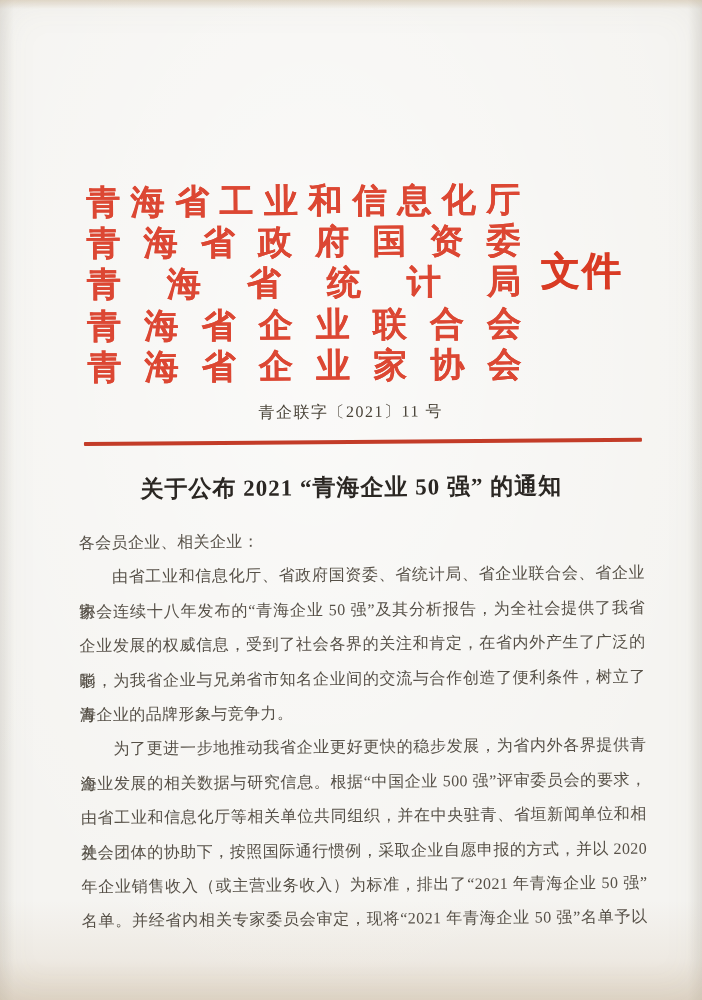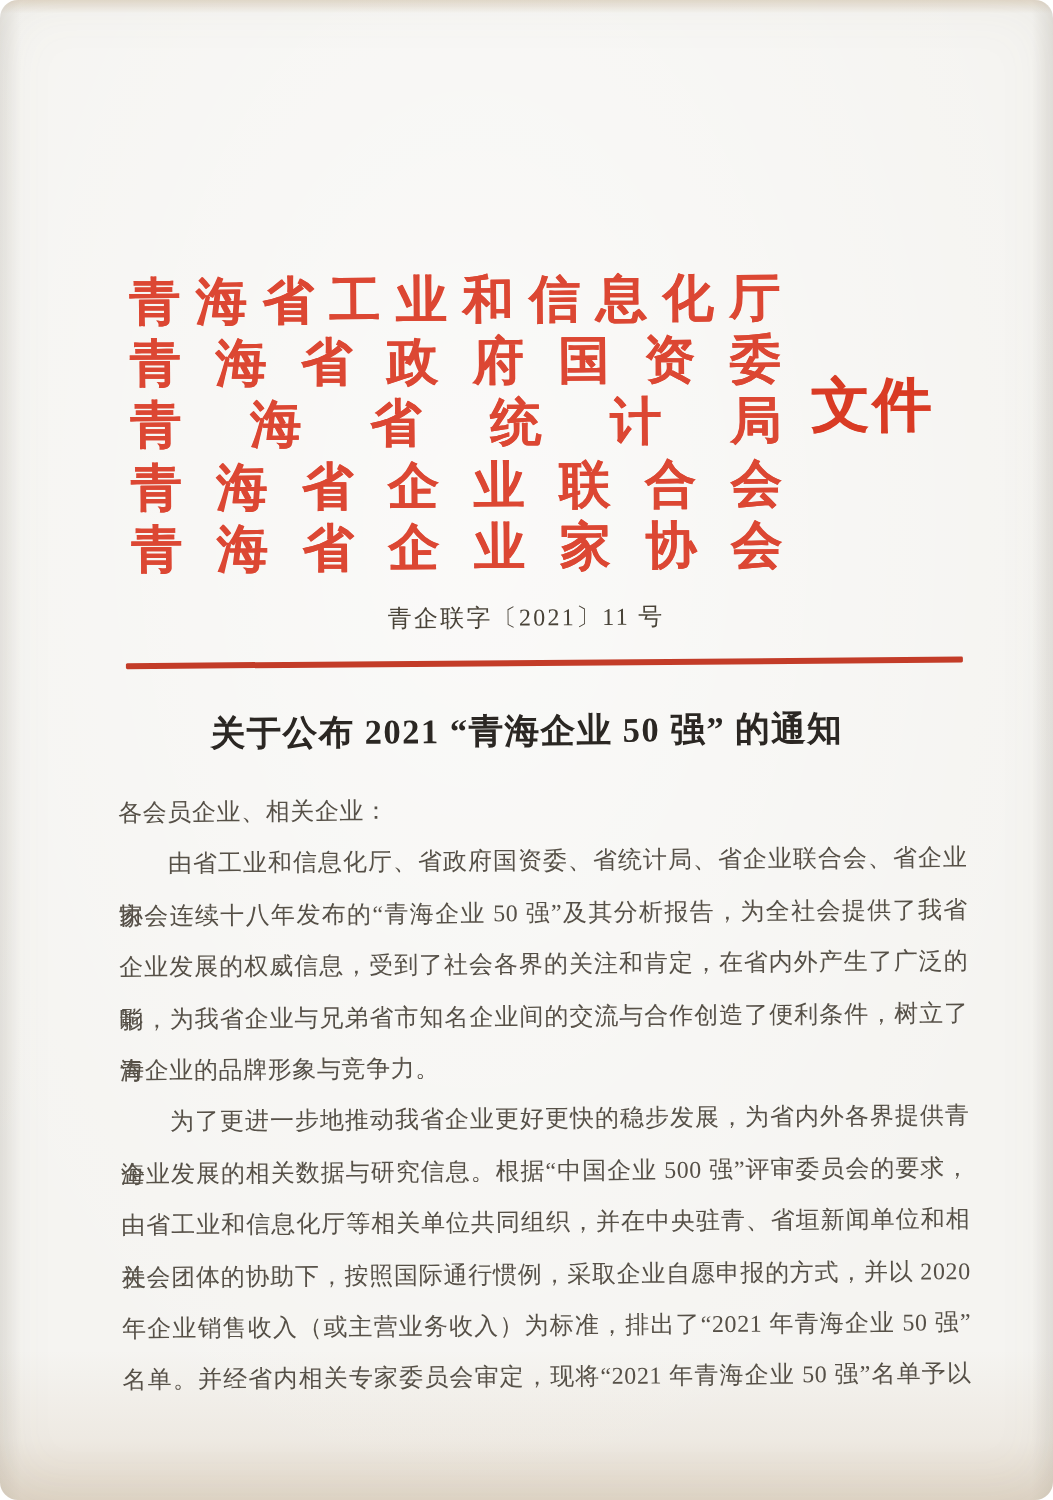--- a/index.html
+++ b/index.html
@@ -15,21 +15,20 @@
     width: 702px;
     height: 1000px;
     background-color: #f5f4f1;
     background-image:
       linear-gradient(to bottom, rgba(213,196,172,0.55) 0px, rgba(213,196,172,0) 9px),
       linear-gradient(to top, rgba(204,184,158,0.5) 0%, rgba(204,184,158,0.18) 4%, rgba(204,184,158,0) 10%),
       radial-gradient(ellipse at 45% 35%, rgba(255,255,255,0.55), rgba(255,255,255,0) 75%),
       linear-gradient(to right, rgba(186,180,171,0.28) 0px, rgba(186,180,171,0) 14px, rgba(186,180,171,0) 688px, rgba(186,180,171,0.3) 702px);
     box-shadow: inset 0 0 40px rgba(120,110,95,0.08);
     overflow: hidden;
-    border-radius: 12px;
   }
   .content {
     position: absolute;
     left: 0; top: 0;
     width: 702px;
     height: 1000px;
     transform: rotate(-0.45deg);
     transform-origin: 50% 45%;
   }
 

